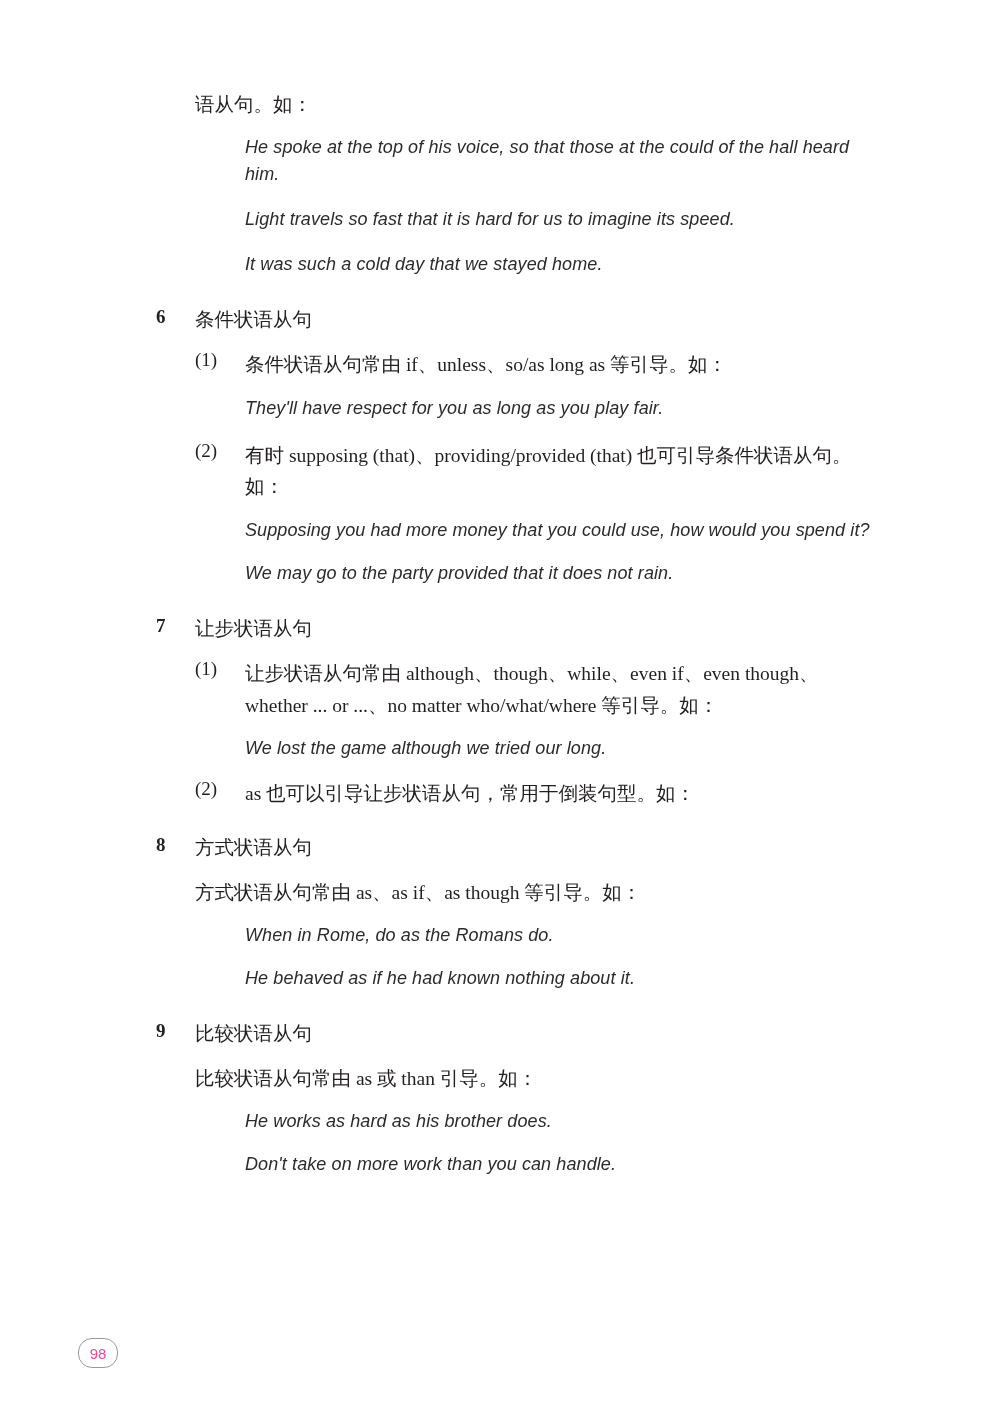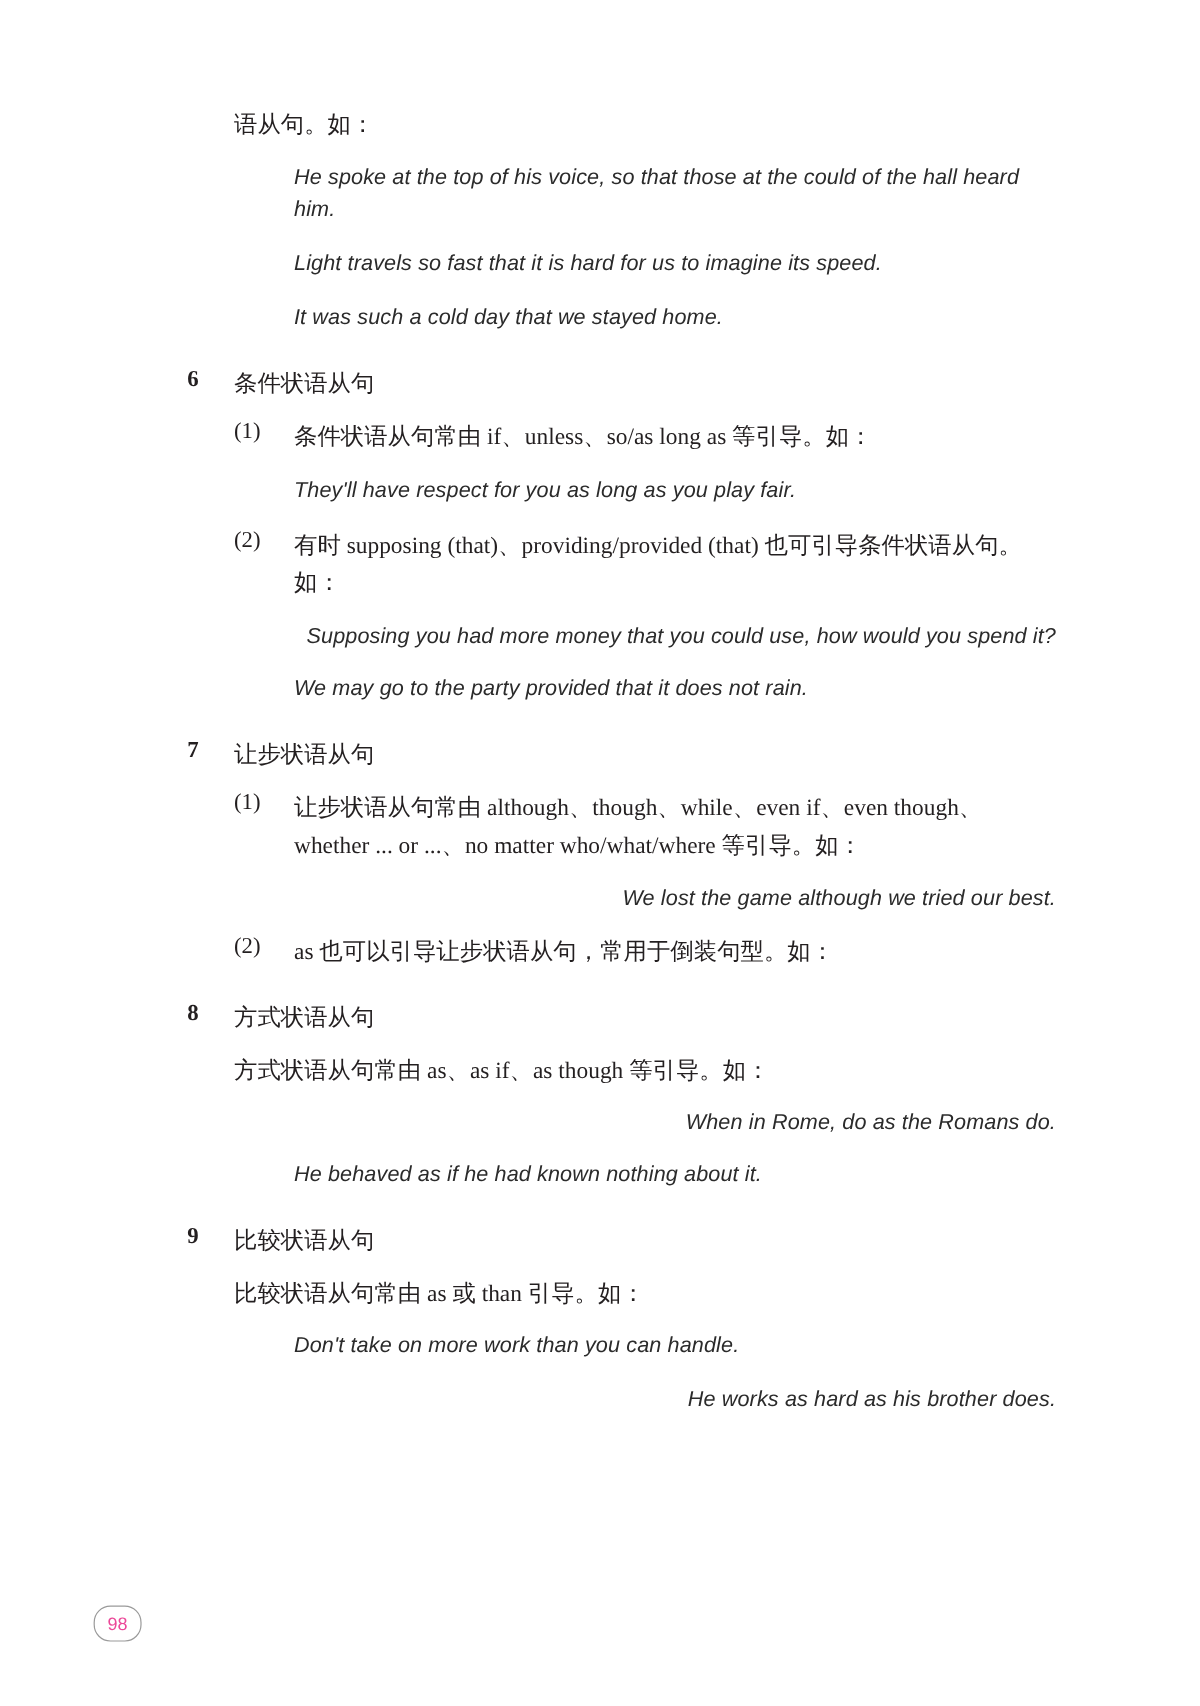--- a/index.html
+++ b/index.html
@@ -42,21 +42,20 @@
   .cont-line {
     margin: 0 0 14px 55px;
   }
 
   
   .example {
     margin: 0 0 18px 105px;
   }
   .example.tight {
     margin-bottom: 16px;
-    text-align: right;
   }
 
   
   .section {
     position: relative;
     margin: 0 0 6px 0;
     padding-left: 55px;
     min-height: 26px;
   }
   .section .num {
@@ -164,21 +163,21 @@
     <span class="title">让步状语从句</span>
   </div>
 
   <div class="gap-sm"></div>
 
   <div class="sub">
     <span class="marker">(1)</span>
     <span class="text">让步状语从句常由 although、though、while、even if、even though、whether ... or ...、no matter who/what/where 等引导。如：</span>
   </div>
   <div class="gap-sm"></div>
-  <div class="en example tight">We lost the game although we tried our best.</div>
+  <div class="en example tight">We lost the game although we tried our long.</div>
 
   <div class="sub">
     <span class="marker">(2)</span>
     <span class="text">as 也可以引导让步状语从句，常用于倒装句型。如：</span>
   </div>
   <div class="gap-sm"></div>
 
   <div class="gap-sm"></div>
 
   <div class="section">
@@ -201,18 +200,18 @@
     <span class="num">9</span>
     <span class="title">比较状语从句</span>
   </div>
 
   <div class="gap-sm"></div>
 
   <div class="cn body-para">比较状语从句常由 as 或 than 引导。如：</div>
 
   <div class="gap-sm"></div>
 
+  <div class="en example tight">He works as hard as his brother does.</div>
   <div class="en example">Don't take on more work than you can handle.</div>
-  <div class="en example tight">He works as hard as his brother does.</div>
 
   <div class="page-number">98</div>
 
 </div>
 
 </body></html>

